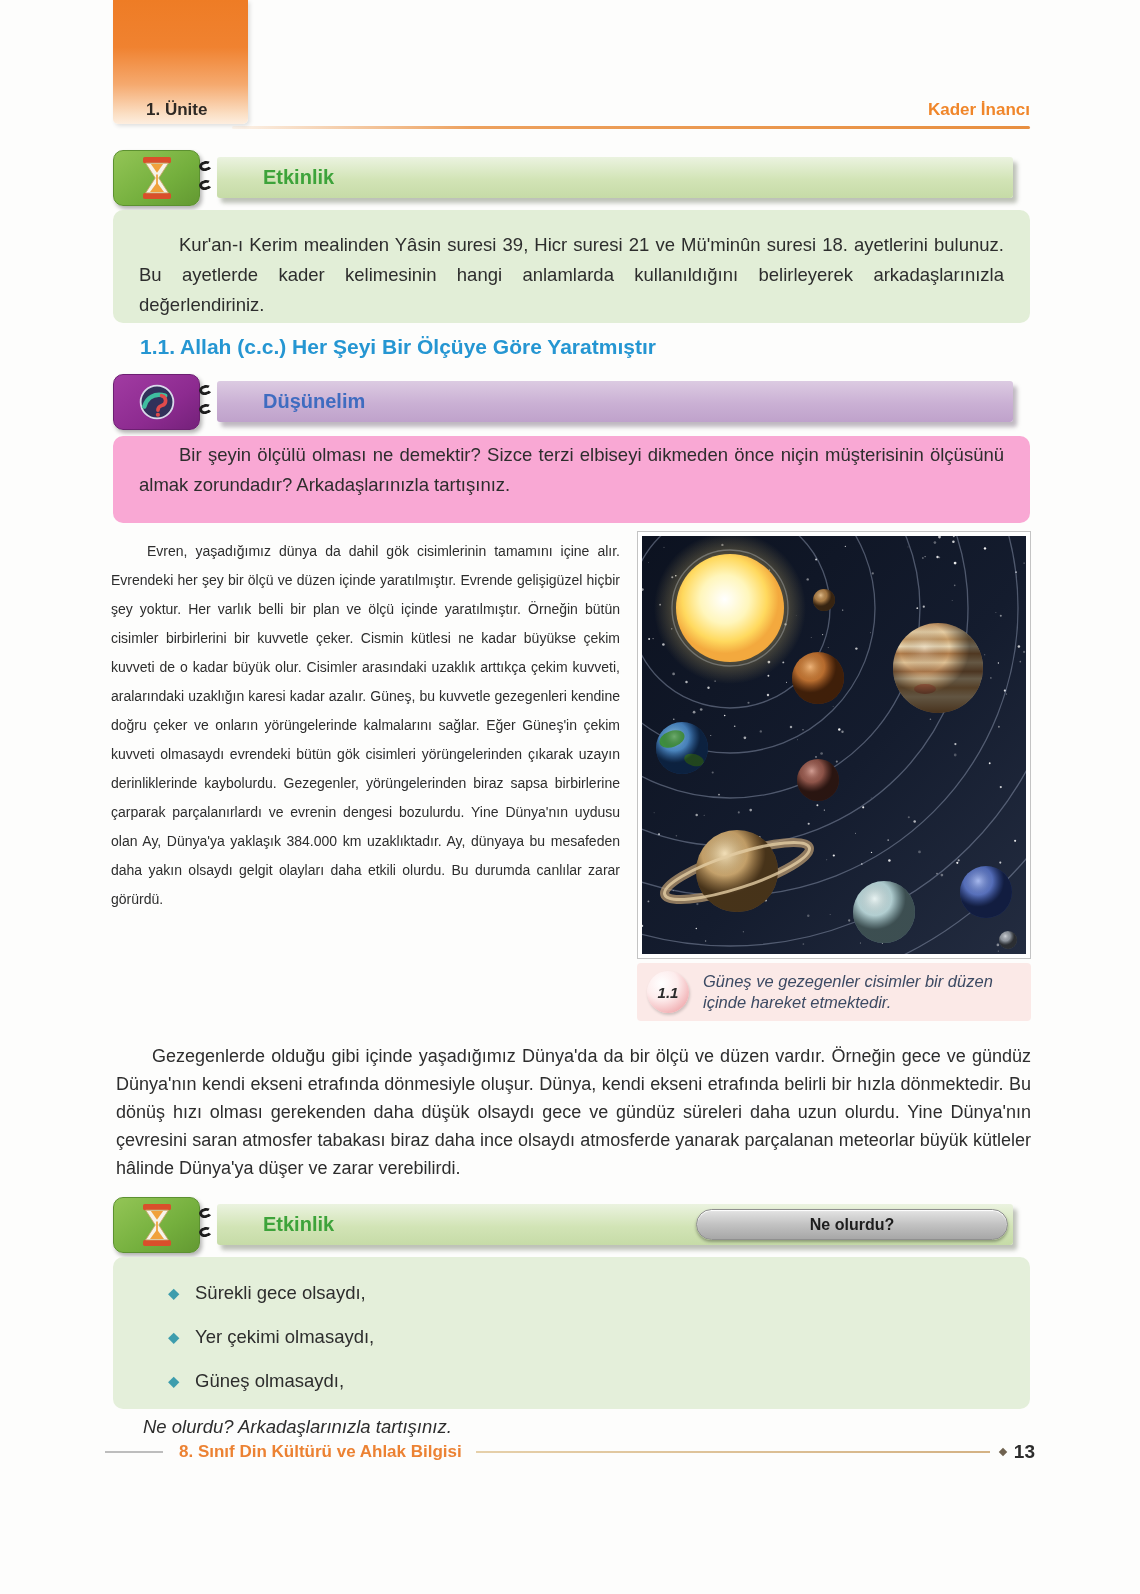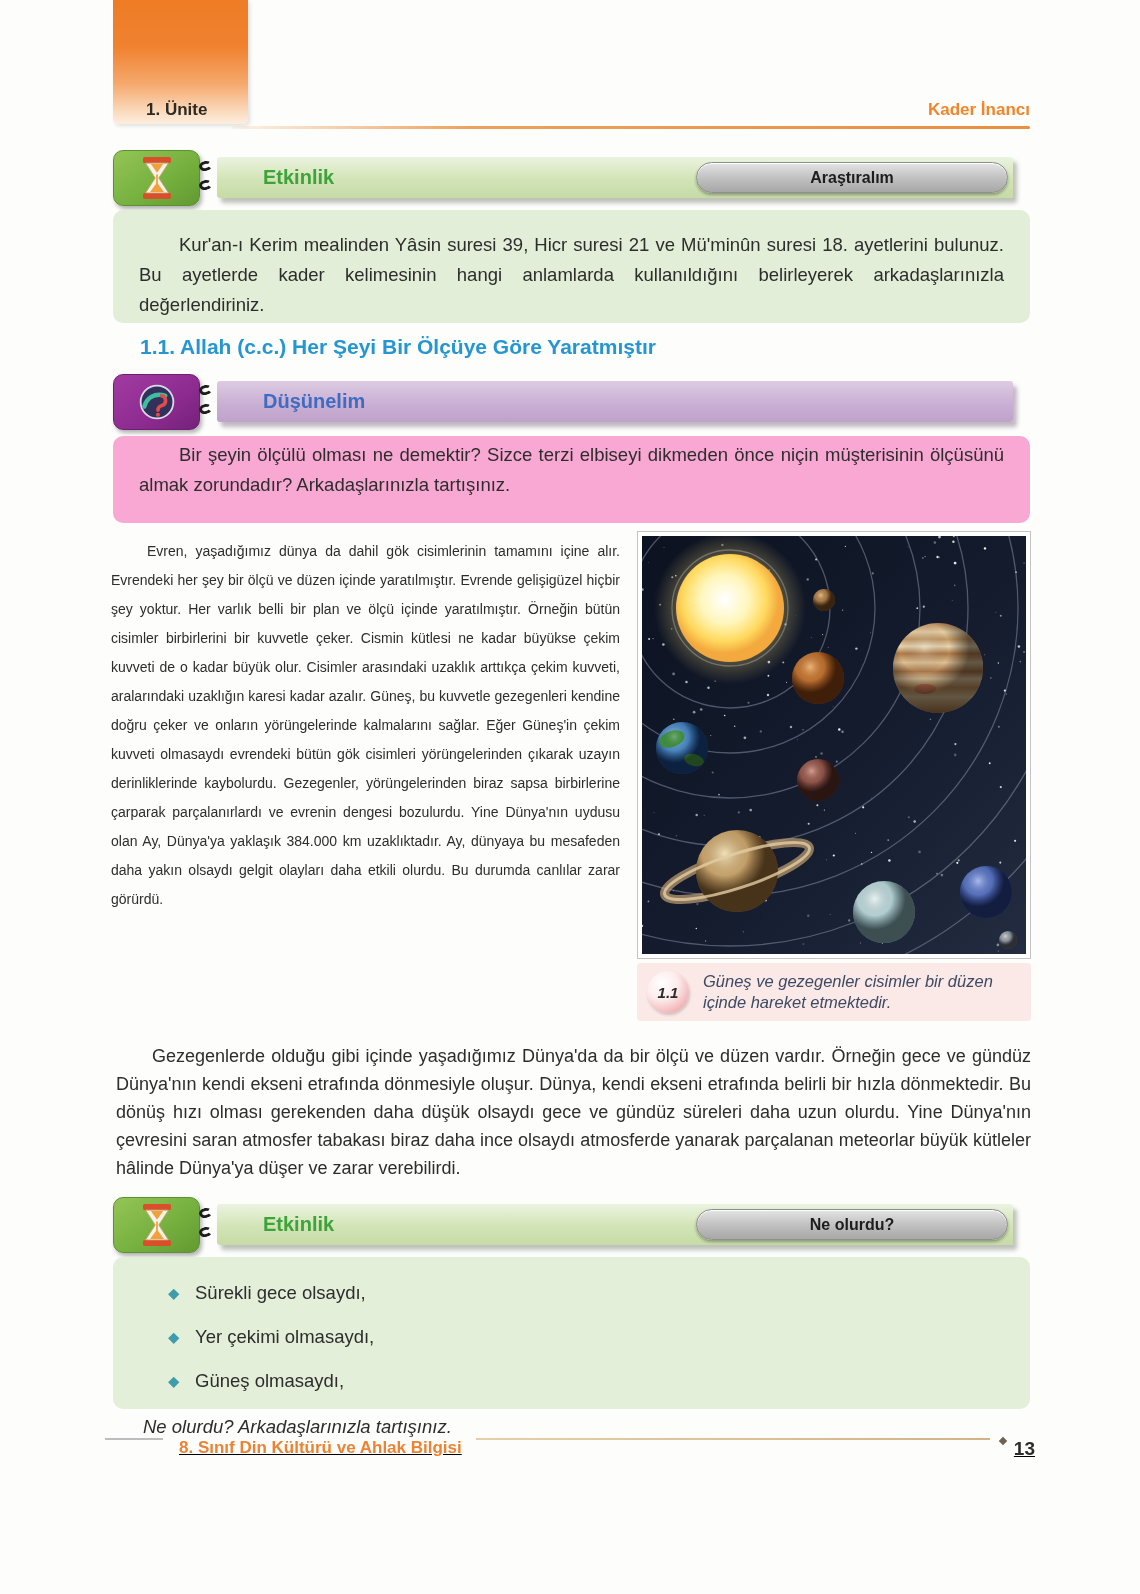--- a/index.html
+++ b/index.html
@@ -65,21 +65,21 @@
     font-size:15px; font-weight:bold; font-style:italic; color:#2b2b2b; }
   .fig-text { font-style:italic; font-size:16.5px; line-height:21px; color:#3c4a63; }
 
   
   .bullet-row { display:flex; align-items:baseline; margin-bottom:14px; text-indent:0; }
   .diamond { flex:0 0 8px; width:8px; height:8px; background:#3d9dad; transform:rotate(45deg) translateY(-1px); margin:0 18px 0 26px; }
   .bullet-text { font-size:18.5px; color:#2d2d2d; }
   .closing-line { margin-top:16px; font-size:18.5px; font-style:italic; color:#2d2d2d; }
 
   
-  .footer { position:absolute; left:105px; right:105px; top:1438px; height:28px; display:flex; align-items:flex-start;text-decoration:underline; }
+  .footer { position:absolute; left:105px; right:105px; top:1438px; height:28px; display:flex; align-items:center; }
   .foot-line-short { width:58px; height:2px; background:#bdbdbd; }
   .book-title { margin-left:16px; font-size:17px; font-weight:bold; color:#ec8233; white-space:nowrap; }
   .foot-line-long { flex:1; height:2px; margin:0 10px 0 14px; background:linear-gradient(90deg,#e6d0aa 0%,#d4b284 100%); }
   .foot-diamond { width:6px; height:6px; background:#6f6250; transform:rotate(45deg); margin-right:8px; }
   .page-number { font-size:19px; font-weight:bold; color:#2c2c2c; }
 </style>
 </head>
 <body>
 
 <div class="page">
@@ -100,21 +100,20 @@
         <path d="M16 42 L32 42 L24 31 Z" fill="#f0a13c"></path>
         <line x1="24" y1="22" x2="24" y2="33" stroke="#f0a13c" stroke-width="2"></line>
       </svg>
     </div>
     <div class="clips">
         <span class="clip"></span>
         <span class="clip"></span>
       </div>
     <div class="bar green-bar">
       <span class="bar-label green-txt">Etkinlik</span>
-      <button class="pill">Araştıralım</button>
     </div>
   </div>
 
   <div class="content-box box-green1">
     <p>Kur'an-ı Kerim mealinden Yâsin suresi 39, Hicr suresi 21 ve Mü'minûn suresi 18. ayetlerini bulunuz. Bu ayetlerde kader kelimesinin hangi anlamlarda kullanıldığını belirleyerek arkadaşlarınızla değerlendiriniz.</p>
   </div>
 
   <div class="section-heading">1.1. Allah (c.c.) Her Şeyi Bir Ölçüye Göre Yaratmıştır</div>
 
   <div class="banner" style="top:374px;">

